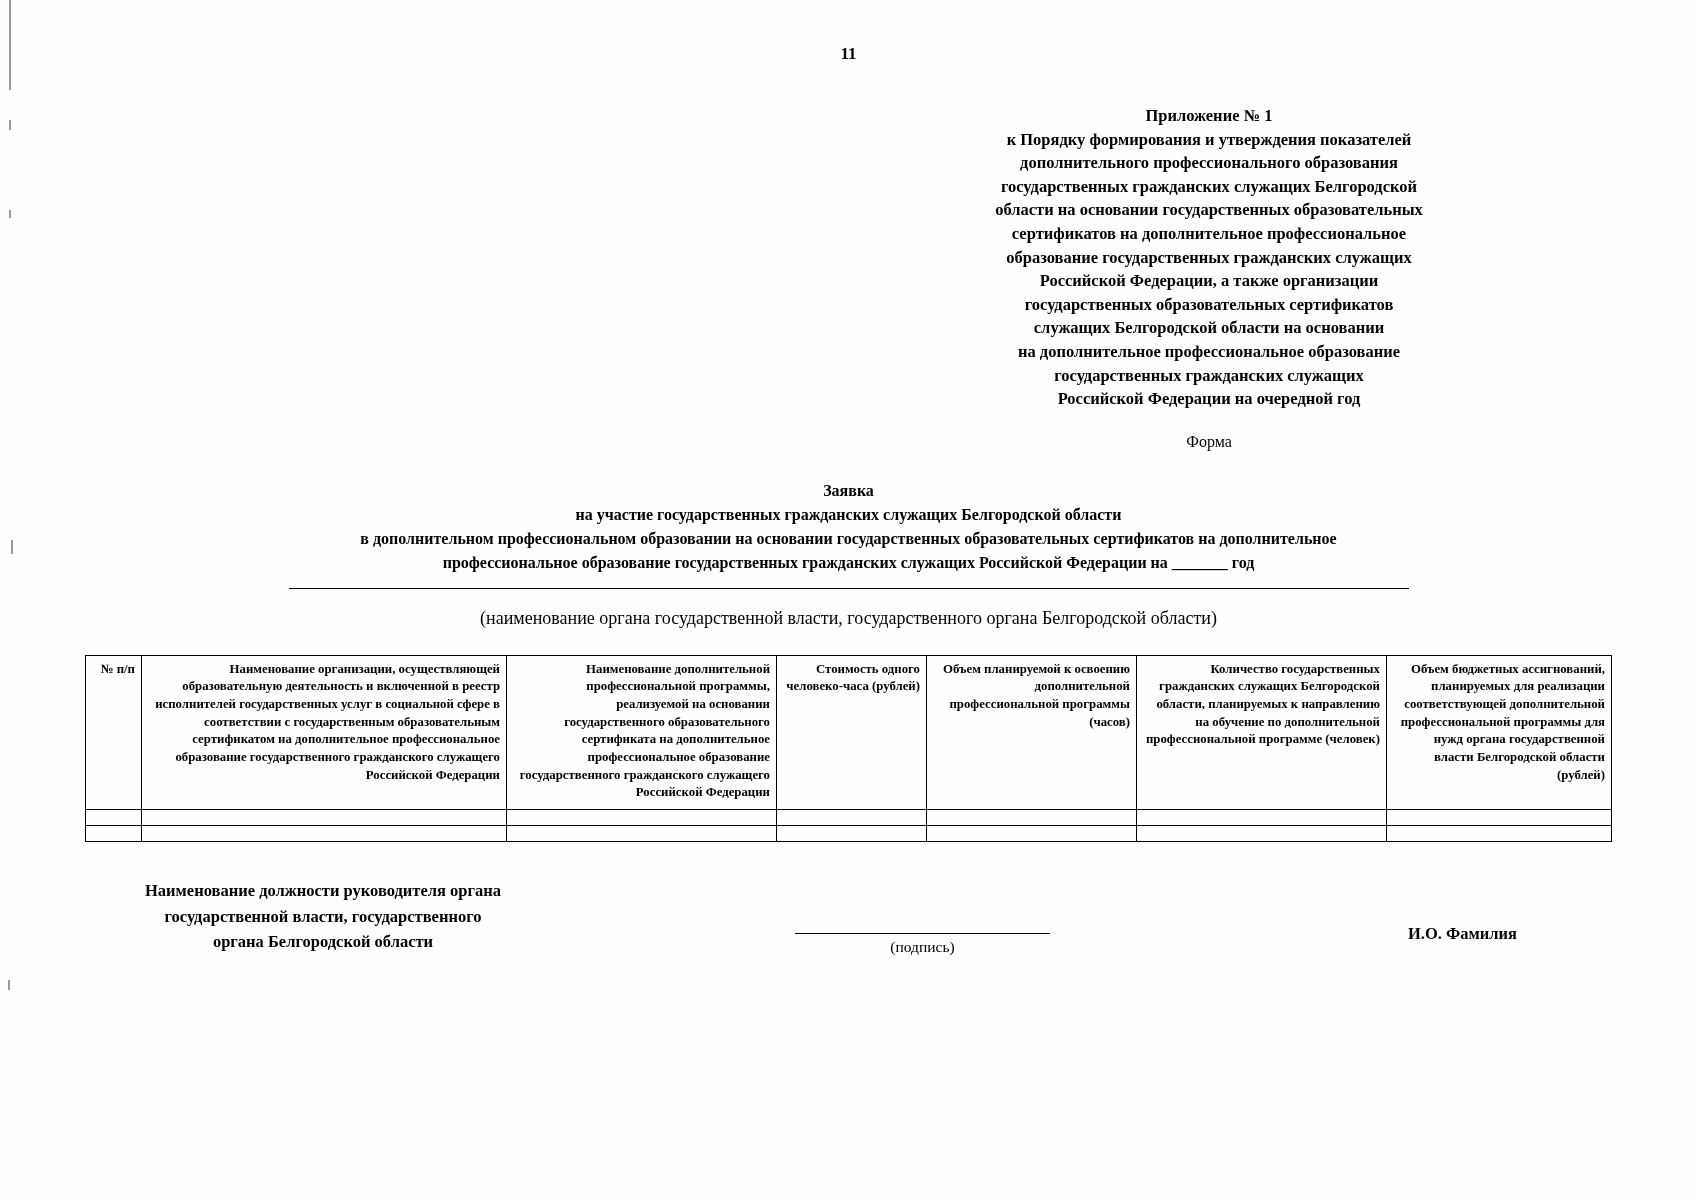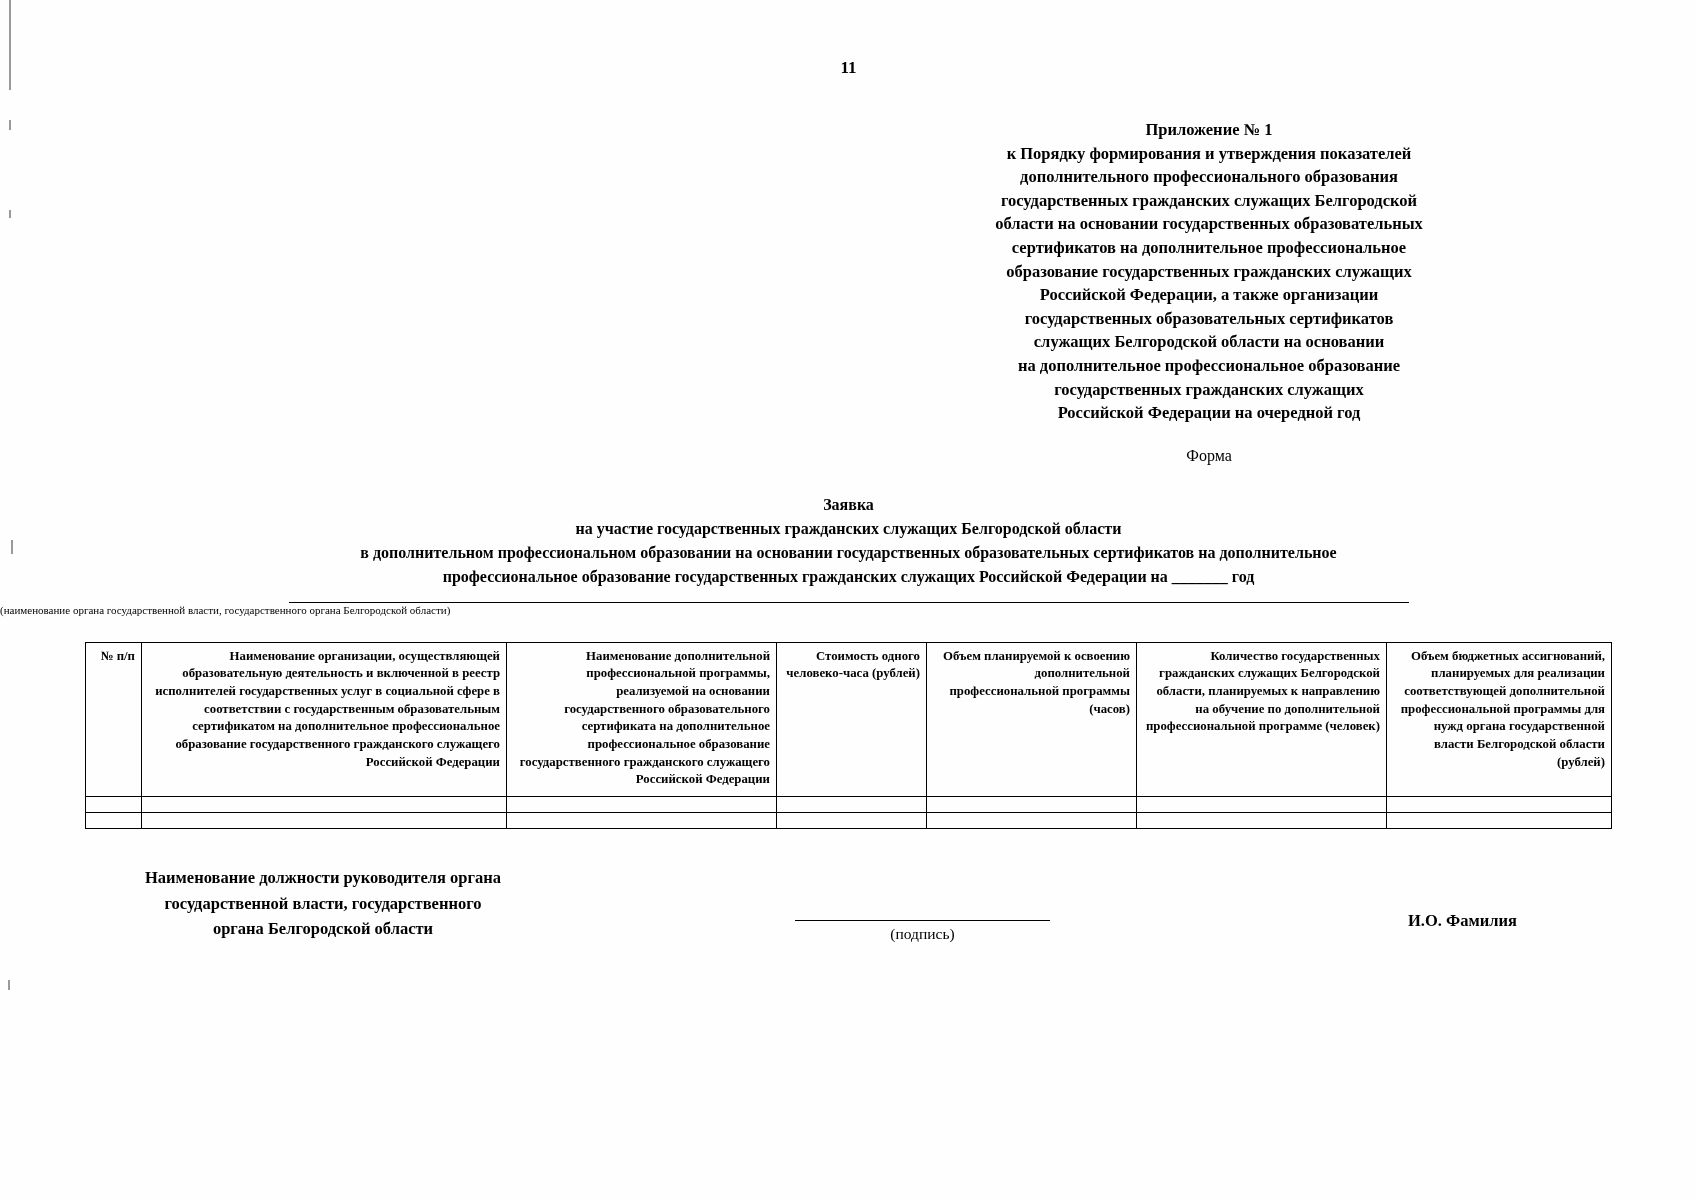--- a/index.html
+++ b/index.html
@@ -16,21 +16,21 @@
   }
   
   .scan-mark { position: absolute; background: #9a9a9a; }
   .m1 { left: 9px; top: 0; width: 2px; height: 90px; }
   .m2 { left: 9px; top: 120px; width: 2px; height: 10px; }
   .m3 { left: 9px; top: 210px; width: 2px; height: 8px; }
   .m4 { left: 11px; top: 540px; width: 2px; height: 14px; }
   .m5 { left: 8px; top: 980px; width: 2px; height: 10px; }
 
   .page-number {
-    padding-top: 58px;
+    padding-top: 44px;
     text-align: center;
     font-size: 17px;
     font-weight: bold;
   }
 
   .appendix-block {
     width: 600px;
     margin: 40px 188px 0 auto;
     text-align: center;
     font-weight: bold;
@@ -51,23 +51,23 @@
     font-size: 16px;
     line-height: 1.5;
   }
   .org-line {
     width: 1120px;
     margin: 6px auto 0;
     border-bottom: 1.6px solid #000;
     height: 8px;
   }
   .org-caption {
-    margin-top: 1px;
-    text-align: left;
-    font-size: 11px;
+    margin-top: 19px;
+    text-align: center;
+    font-size: 18px;
   }
 
   table.app-table {
     width: 1526px;
     margin: 26px auto 0;
     border-collapse: collapse;
     table-layout: fixed;
   }
   .app-table th, .app-table td {
     border: 1.6px solid #000;

